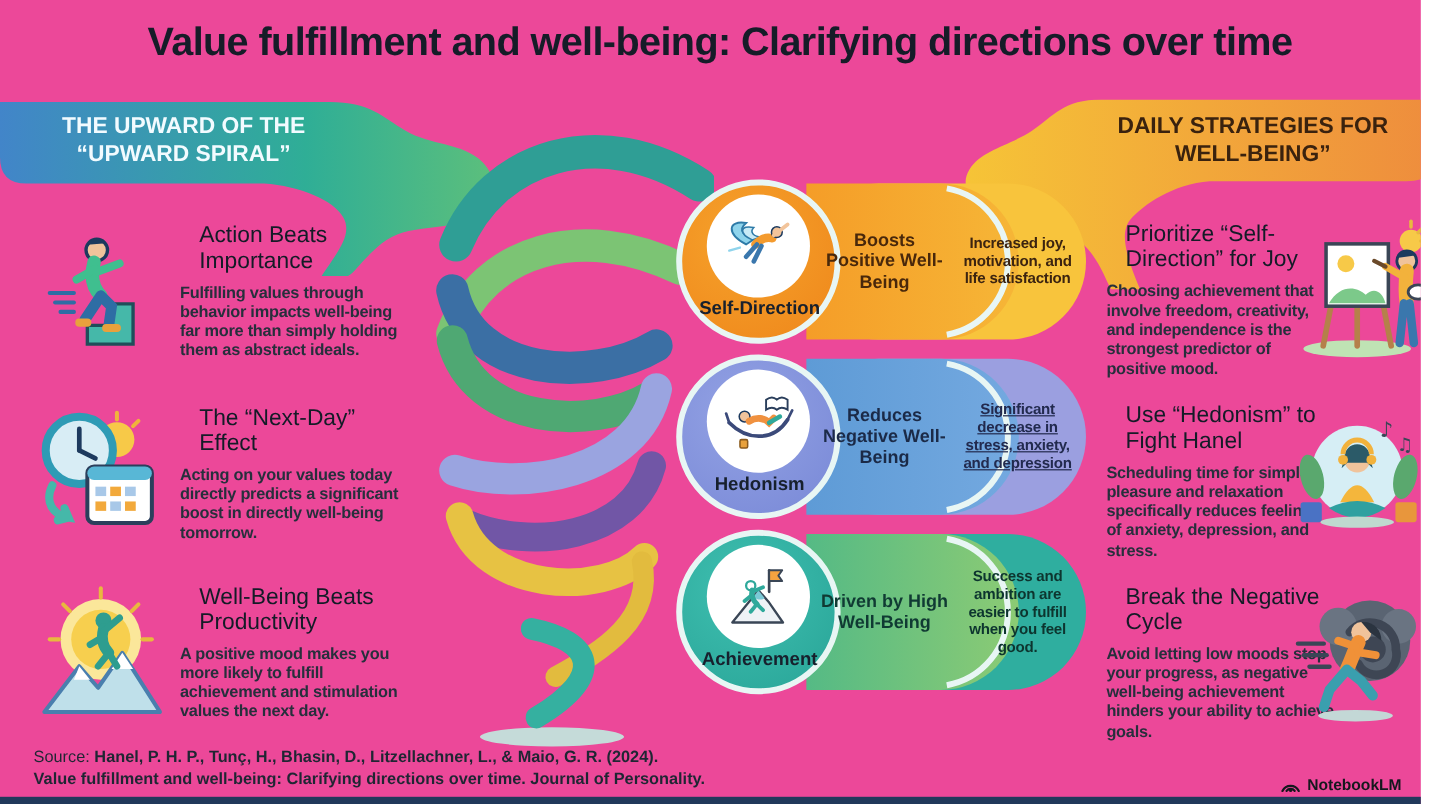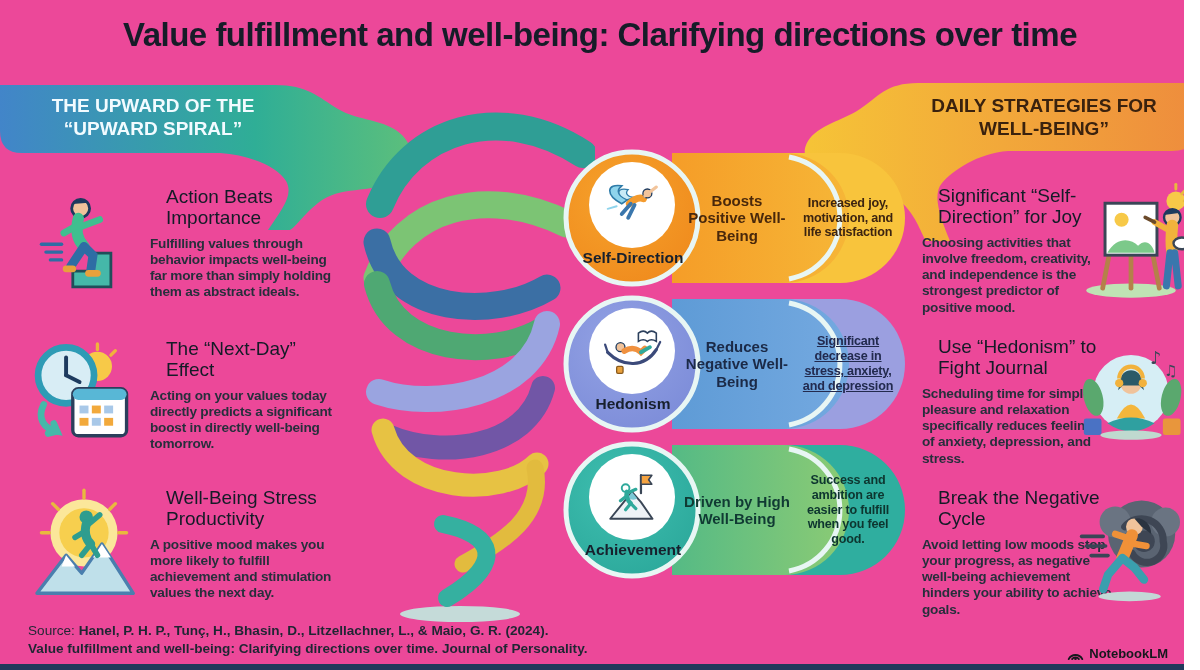--- a/index.html
+++ b/index.html
@@ -149,21 +149,21 @@
           <line x1="12" y1="40" x2="19" y2="40"></line>
       </g>
       <path d="M8,94 L34,60 L48,76 L66,50 L94,94 Z" fill="#bfe0ea" stroke="#4a7fae" stroke-width="3" stroke-linejoin="round"></path>
       <path d="M34,60 L42,70 L30,70 Z M66,50 L74,62 L58,62 Z" fill="#ffffff"></path>
       <circle cx="52" cy="26" r="6" fill="#2e9d8f"></circle>
       <path d="M52,32 C50,40 52,46 56,50" stroke="#2e9d8f" stroke-width="8" fill="none" stroke-linecap="round"></path>
       <path d="M52,34 L64,24 M52,38 L42,44 M56,50 L48,60 M56,50 L62,60" stroke="#2e9d8f" stroke-width="5" fill="none" stroke-linecap="round"></path>
     </svg>
   </div>
   <div class="abs science-text" style="left:150px;top:487px">
-    <div class="item-title">Well-Being Stress Productivity</div>
+    <div class="item-title">Well-Being Beats Productivity</div>
     <div class="item-body">A positive mood makes you more likely to fulfill achievement and stimulation values the next day.</div>
   </div>
 
   <div class="abs vrow r1" style="left:562px;top:148px">
     <svg width="345" height="140" viewBox="0 0 345 140">
       <defs>
         <linearGradient id="g1m" x1="0" y1="0" x2="1" y2="0">
           <stop offset="0" stop-color="#f59d28"></stop>
             <stop offset="1" stop-color="#f6b637"></stop>
         </linearGradient>
@@ -250,22 +250,22 @@
         <path d="M42,42 C40,50 44,56 48,60" stroke="#2fa99b" stroke-width="7" fill="none" stroke-linecap="round"></path>
         <path d="M42,44 L56,38 M42,48 L32,56 M48,60 L40,70 M48,60 L56,68" stroke="#2fa99b" stroke-width="5" fill="none" stroke-linecap="round"></path>
       </g>
     </svg>
     <div class="label">Achievement</div>
     <div class="effect">Driven by High Well-Being</div>
     <div class="outcome">Success and ambition are easier to fulfill when you feel good.</div>
   </div>
 
   <div class="abs strategy-text" style="left:922px;top:185px">
-    <div class="item-title">Significant “Self-Direction” for Joy</div>
-    <div class="item-body">Choosing activities that involve freedom, creativity, and independence is the strongest predictor of positive mood.</div>
+    <div class="item-title">Prioritize “Self-Direction” for Joy</div>
+    <div class="item-body">Choosing achievement that involve freedom, creativity, and independence is the strongest predictor of positive mood.</div>
   </div>
   <div class="abs" style="left:1072px;top:180px">
     <svg width="118" height="122" viewBox="0 0 100 100">
       <circle cx="88" cy="16" r="8" fill="#f7c948"></circle>
       <g stroke="#e8b93e" stroke-width="2.5" stroke-linecap="round">
         <line x1="88" y1="2" x2="88" y2="6"></line>
           <line x1="99" y1="16" x2="95" y2="16"></line>
           <line x1="96" y1="7" x2="93" y2="10"></line>
       </g>
       <ellipse cx="50" cy="92" rx="38" ry="6" fill="#bfe3b4"></ellipse>
@@ -281,21 +281,21 @@
       <path d="M78,28 a8,8 0 0 1 14,-2" fill="#1d3a5e"></path>
       <path d="M85,37 C84,46 84,54 85,60" stroke="#f2b23c" stroke-width="10" fill="none" stroke-linecap="round"></path>
       <path d="M84,42 L70,34" stroke="#f2b23c" stroke-width="5" stroke-linecap="round"></path>
       <path d="M70,34 L62,30" stroke="#6b4a2a" stroke-width="3" stroke-linecap="round"></path>
       <ellipse cx="93" cy="52" rx="7" ry="5" fill="#ffffff" stroke="#3a4656" stroke-width="2"></ellipse>
       <path d="M83,60 L80,88 M87,60 L90,88" stroke="#3a77ad" stroke-width="6" stroke-linecap="round"></path>
     </svg>
   </div>
 
   <div class="abs strategy-text" style="left:922px;top:336px">
-    <div class="item-title">Use “Hedonism” to Fight Journal</div>
+    <div class="item-title">Use “Hedonism” to Fight Hanel</div>
     <div class="item-body">Scheduling time for simple pleasure and relaxation specifically reduces feelings of anxiety, depression, and stress.</div>
   </div>
   <div class="abs" style="left:1072px;top:336px">
     <svg width="118" height="118" viewBox="0 0 100 100">
       <circle cx="50" cy="48" r="32" fill="#d6eef5"></circle>
       <text x="66" y="24" font-size="15" fill="#3a4656" font-family="DejaVu Sans, sans-serif">♪</text>
       <text x="78" y="34" font-size="13" fill="#3a4656" font-family="DejaVu Sans, sans-serif">♫</text>
       <ellipse cx="18" cy="52" rx="8" ry="16" fill="#5aa86e" transform="rotate(-14 18 52)"></ellipse>
       <ellipse cx="84" cy="52" rx="8" ry="16" fill="#5aa86e" transform="rotate(14 84 52)"></ellipse>
       <rect x="10" y="70" width="15" height="14" rx="2" fill="#4a72c4"></rect>

